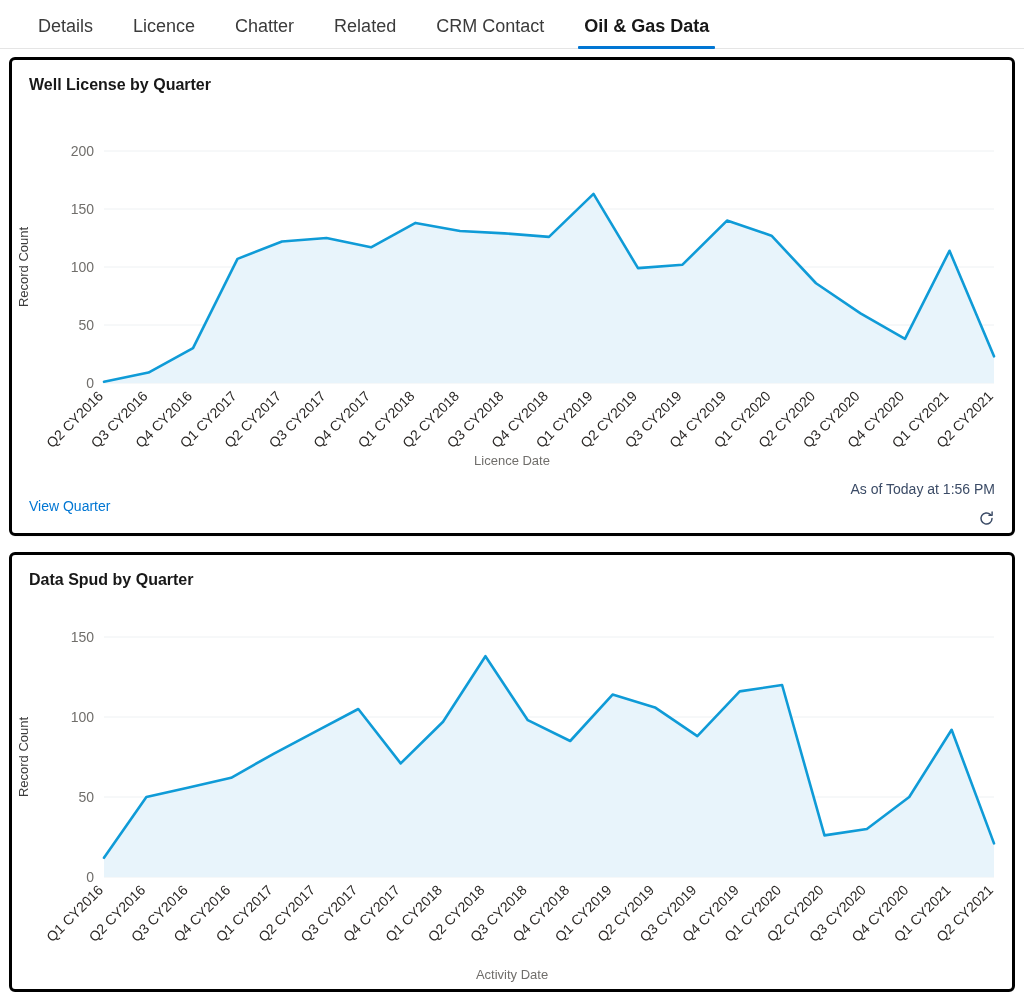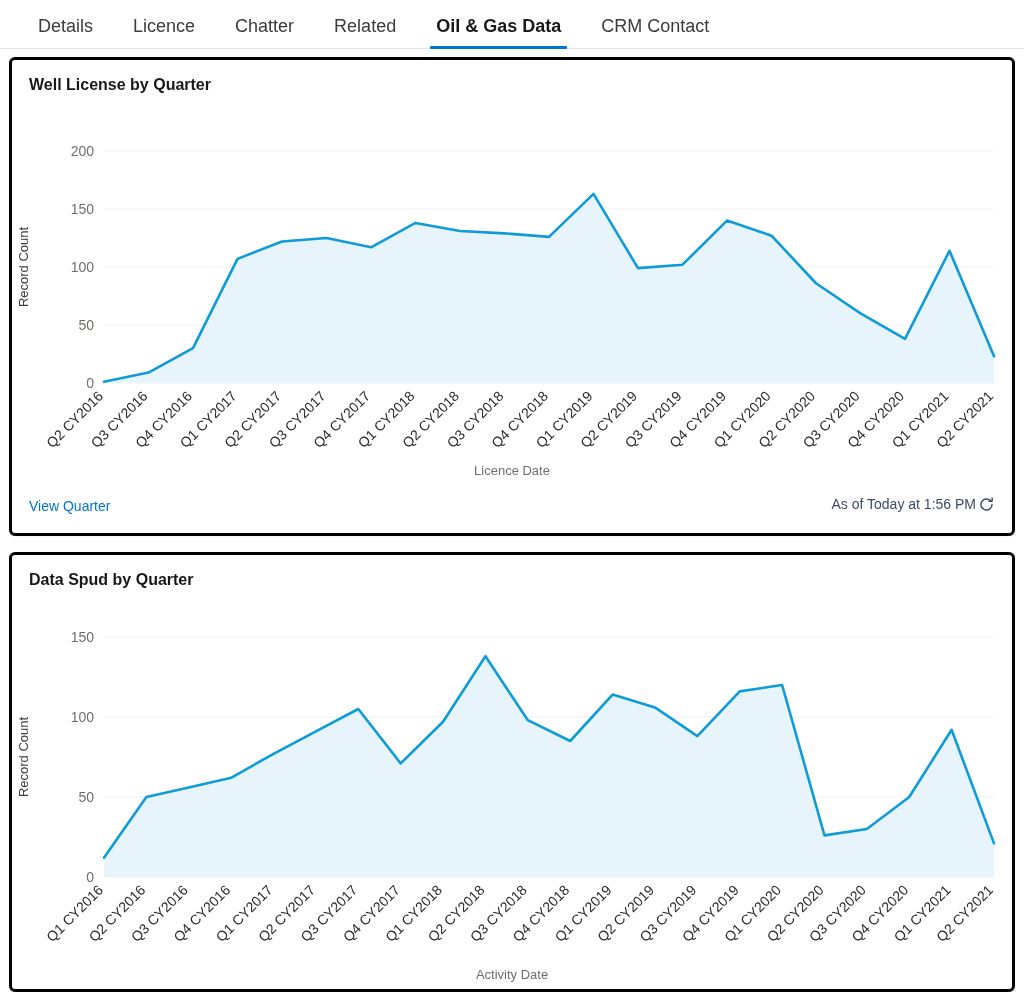--- a/index.html
+++ b/index.html
@@ -81,39 +81,40 @@
     padding: 0 17px;
   }
   .view-report {
     font-size: 14px;
     color: #0176d3;
     text-decoration: none;
     cursor: pointer;
   }
   .refresh-group {
     display: flex;
-    align-items: flex-start;
-    gap: 2px;
+    align-items: flex-end;
+    gap: 13px;
+    flex-direction: column;
   }
   .as-of {
     font-size: 14px;
     color: #3b4b66;
   }
   .refresh-icon { cursor: pointer; display: block; }
 </style>
 </head>
 <body>
 
 <div class="tabbar">
   <div class="tab"><span>Details</span></div>
   <div class="tab"><span>Licence</span></div>
   <div class="tab"><span>Chatter</span></div>
   <div class="tab"><span>Related</span></div>
+  <div class="tab"><span>CRM Contact</span></div>
   <div class="tab active"><span>Oil &amp; Gas Data</span></div>
-  <div class="tab"><span>CRM Contact</span></div>
 </div>
 
 <div class="card" id="card-license">
   <div class="card-title">Well License by Quarter</div>
 
   <div class="chart-area">
     <svg id="svg-chart-0" width="1004" height="400" viewBox="0 0 1004 400">
         <line x1="92" x2="982" y1="289" y2="289" stroke="#eef1f3" stroke-width="1"></line>
         <text x="82" y="294" text-anchor="end" font-family="&quot;Liberation Sans&quot;, sans-serif" font-size="14" fill="#706e6b">0</text>
         <line x1="92" x2="982" y1="231" y2="231" stroke="#eef1f3" stroke-width="1"></line>
@@ -144,21 +145,21 @@
         <text x="759.5" y="303" text-anchor="end" transform="rotate(-45 759.5 303)" font-family="&quot;Liberation Sans&quot;, sans-serif" font-size="14" fill="#2b2826">Q1 CY2020</text>
         <text x="804" y="303" text-anchor="end" transform="rotate(-45 804 303)" font-family="&quot;Liberation Sans&quot;, sans-serif" font-size="14" fill="#2b2826">Q2 CY2020</text>
         <text x="848.5" y="303" text-anchor="end" transform="rotate(-45 848.5 303)" font-family="&quot;Liberation Sans&quot;, sans-serif" font-size="14" fill="#2b2826">Q3 CY2020</text>
         <text x="893" y="303" text-anchor="end" transform="rotate(-45 893 303)" font-family="&quot;Liberation Sans&quot;, sans-serif" font-size="14" fill="#2b2826">Q4 CY2020</text>
         <text x="937.5" y="303" text-anchor="end" transform="rotate(-45 937.5 303)" font-family="&quot;Liberation Sans&quot;, sans-serif" font-size="14" fill="#2b2826">Q1 CY2021</text>
         <text x="982" y="303" text-anchor="end" transform="rotate(-45 982 303)" font-family="&quot;Liberation Sans&quot;, sans-serif" font-size="14" fill="#2b2826">Q2 CY2021</text>
         <text x="16" y="173" text-anchor="middle" transform="rotate(-90 16 173)" font-family="&quot;Liberation Sans&quot;, sans-serif" font-size="13" fill="#3b3b3b">Record Count</text>
       </svg>
   </div>
 
-  <div class="axis-title" style="left:0; right:0; top:403px;">Licence Date</div>
+  <div class="axis-title" style="left:0; right:0; top:393px;">Licence Date</div>
 
   <div class="card-footer">
     <a class="view-report">View Quarter</a>
     <div class="refresh-group">
       <span class="as-of">As of Today at 1:56 PM</span>
       <span class="refresh-icon">
         <svg width="17" height="17" viewBox="0 0 20 20" fill="none" stroke="#3b4b66" stroke-width="1.7" stroke-linecap="round">
           <path d="M16.5 10a6.5 6.5 0 1 1-1.9-4.6"></path>
           <path d="M16.6 2.3 L16.6 6.1 L12.9 6.1" stroke-linejoin="round"></path>
         </svg>

